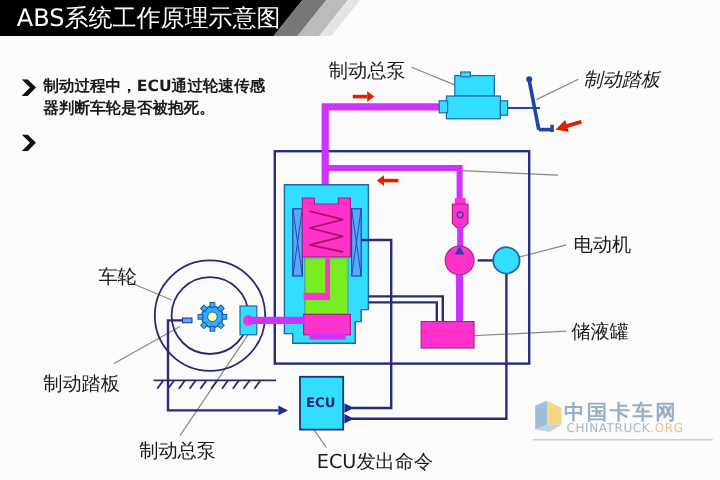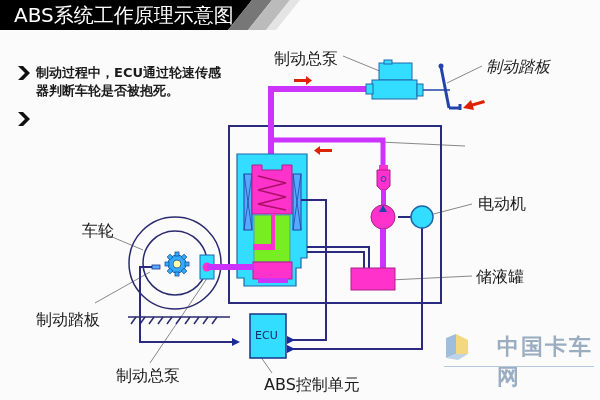--- a/index.html
+++ b/index.html
@@ -14,21 +14,21 @@
       position: absolute; left: 14px; top: 2px;
       color: #ffffff; font-size: 20px; line-height: 26px; letter-spacing: 0px;
     }
     .bullets { position: absolute; left: 18px; top: 64px; width: 215px; }
     .bullet { position: relative; padding-left: 18px; margin-bottom: 10px;
       font-size: 13px; line-height: 18px; color: #1a1a1a; font-weight: bold; }
     .bullet .chev { position: absolute; left: 0; top: 2px; width: 12px; height: 14px; }
     .label { position: absolute; font-size: 16px; color: #1a1a1a; white-space: nowrap; line-height: 18px; }
     svg.diagram { position: absolute; left: 0; top: 0; }
     .watermark { position: absolute; left: 440px; top: 330px; width: 160px; height: 60px; opacity: 0.85; }
-    .wm-cn { position: absolute; left: 30px; top: 2px; font-size: 22px; color: #8aa0b8; letter-spacing: 2px; font-family: Liberation Sans, sans-serif; font-weight: bold; margin-left: 27px; }
+    .wm-cn { position: absolute; left: 30px; top: 2px; font-size: 17px; color: #8aa0b8; letter-spacing: 2px; font-family: Liberation Sans, sans-serif; font-weight: bold; }
     .wm-en { position: absolute; left: 32px; top: 22px; font-size: 10px; color: #9aaabb; letter-spacing: 0.5px; }
     .wm-en .org { color: #e7b87a; }
     .wm-slogan { position: absolute; left: 6px; top: 40px; font-size: 7px; color: #a8b8c8; letter-spacing: 7px; }
   </style>
 </head>
 <body>
 
 <div class="title-bar">
   <svg width="600" height="30">
     <polygon points="0,0 252,0 228,30 0,30" fill="#000000"></polygon>
@@ -193,24 +193,25 @@
   </g>
 </svg>
 
 <div class="label" style="left:274px; top:50px;">制动总泵</div>
 <div class="label" style="left:486px; top:58px;font-style:italic;">制动踏板</div>
 <div class="label" style="left:478px; top:195px;">电动机</div>
 <div class="label" style="left:476px; top:268px;">储液罐</div>
 <div class="label" style="left:66px; top:222px;margin-left:16px;">车轮</div>
 <div class="label" style="left:36px; top:311px;">制动踏板</div>
 <div class="label" style="left:116px; top:367px;">制动总泵</div>
-<div class="label" style="left:255px; top:327px; font-size:11px; color:#1a2a66;">ECU</div>
-<div class="label" style="left:264px; top:376px;">ABS控制单元</div>
+<div class="label" style="left:255px; top:327px; font-size:11px; color:#1a2a66;font-weight:bold;">ECU</div>
+<div class="label" style="left:264px; top:376px;">ECU发出命令</div>
 
 <div class="watermark">
   <svg width="26" height="30" style="position:absolute; left:4px; top:2px;">
     <polygon points="2,6 12,2 12,22 2,26" fill="#8fb4d8"></polygon>
     <polygon points="12,2 24,8 24,22 12,22" fill="#f2d26a"></polygon>
     <polygon points="2,26 12,22 24,22 14,28" fill="#b5cde3"></polygon>
   </svg>
   <div class="wm-cn">中国卡车网</div>
+  <div class="wm-en"><span>CHINATRUCK</span><span class="org">.ORG</span></div>
   <div style="position:absolute; left:4px; top:36px; width:150px; height:1px; background:#a8c0d8;"></div>
 </div>
 
 </body></html>

